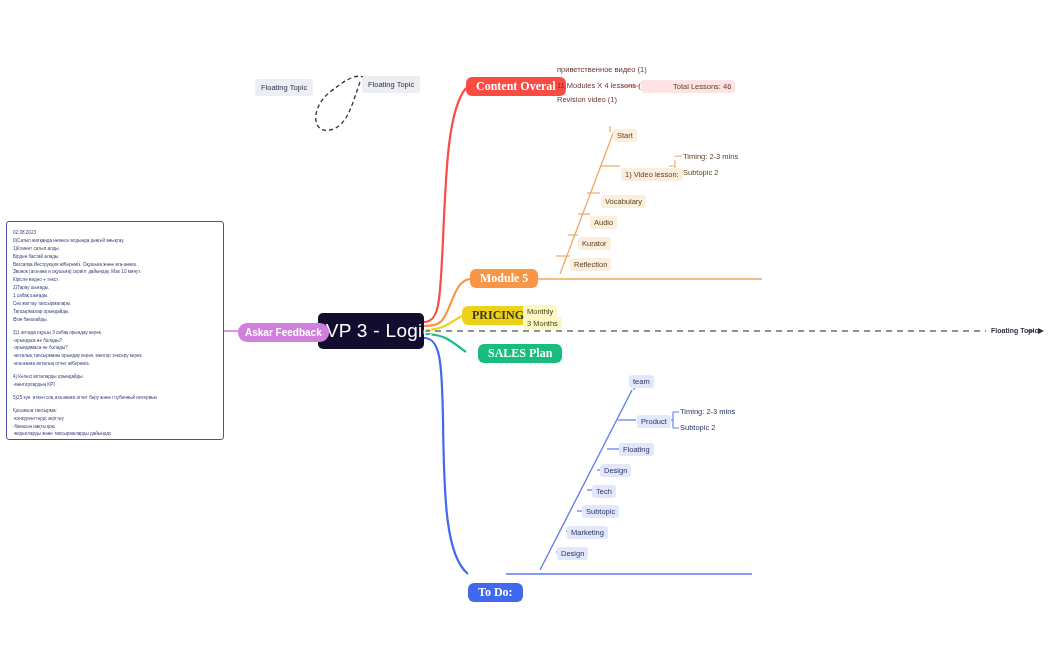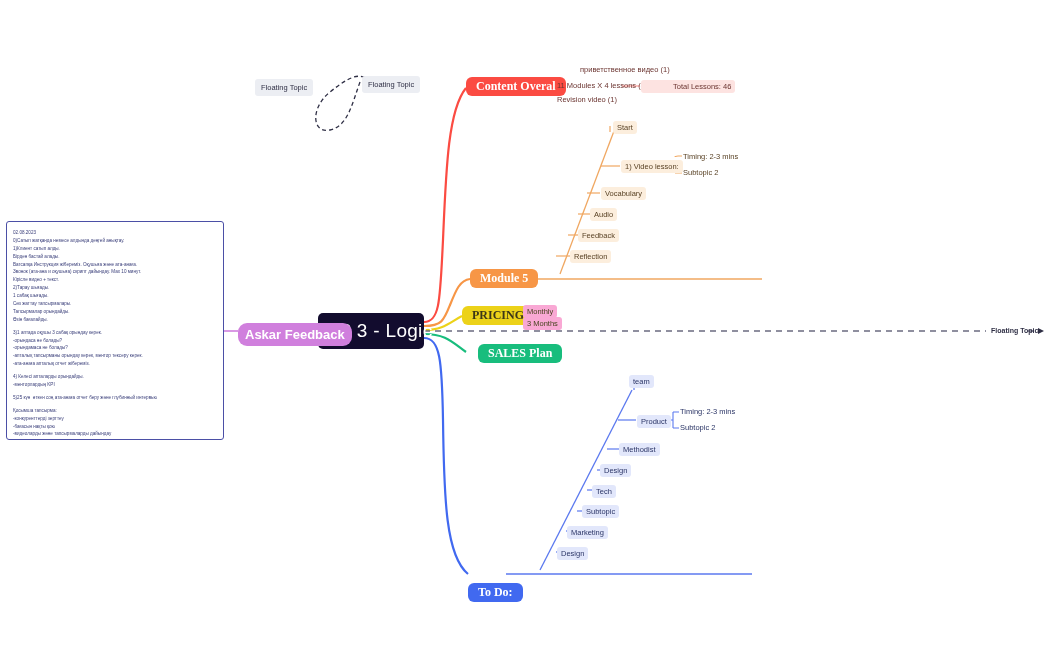--- a/index.html
+++ b/index.html
@@ -15,30 +15,30 @@
            display:flex;align-items:center;justify-content:center;}
 
   
   .main-pill{border-radius:6px;color:#fff;font-size:12px;font-weight:bold;
              padding:2px 10px;display:flex;align-items:center;justify-content:center;font-family:Liberation Serif, serif;}
   .c-content{background:#fb4b42;}
   .c-module{background:#f79646;}
   .c-pricing{background:#ecd219;color:#3c3618;}
   .c-sales{background:#18bd7d;}
   .c-todo{background:#4169f0;margin-top:18px;}
-  .c-askar{background:#d07fdd;color:#fff;font-size:13px;font-weight:bold;
+  .c-askar{background:#d07fdd;color:#fff;font-size:10px;font-weight:bold;
            border-radius:9px;padding:4px 7px;}
 
   
   .chip{font-size:7.5px;padding:2.5px 4px;border-radius:3px;line-height:1.1;
         display:flex;align-items:center;}
-  .chip-orange{background:#fceedd;color:#5a4326;}
+  .chip-orange{background:#fceedd;color:#5a4326;margin-top:8px;}
   .chip-red{background:#fde3e1;color:#6b3430;padding-left:32px;}
   .chip-blue{background:#e2e7fb;color:#2b3566;text-align:center;}
-  .chip-yellow{background:#f9a8d4;color:#4a4420;}
+  .chip-yellow{background:#fef9c3;color:#4a4420;}
   .plain{font-size:7.5px;color:#6b3430;line-height:1.1;background:transparent;}
   .plain-o{font-size:7.5px;color:#5a4326;line-height:1.1;background:transparent;}
   .plain-b{font-size:7.5px;color:#2b3566;line-height:1.1;background:transparent;}
 
   
   .float-topic{background:#eceef3;color:#2f2f45;font-size:7.5px;
                padding:4px 6px;border-radius:3px;}
   .float-right{background:transparent;color:#2f2f45;font-size:7px;font-weight:bold;}
 
   
@@ -105,47 +105,47 @@
     <path d="M305,87 l6,-2 l-3,5 z" fill="#2f2f45"></path>
 
     <path d="M224,331 L238,331" stroke="#d07fdd" stroke-width="1.6" fill="none"></path>
   </svg>
 
   <div class="node central" style="left:318px;top:313px;width:106px;height:36px;">MVP 3 - Logic</div>
 
   <div class="node c-askar" style="left:238px;top:323px;">Askar Feedback</div>
 
   <div class="node main-pill c-content" style="left:466px;top:77px;">Content Overal</div>
-  <div class="node plain" style="left:557px;top:66px;margin-left:23px;">приветственное видео (1)</div>
+  <div class="node plain" style="left:557px;top:66px;">приветственное видео (1)</div>
   <div class="node plain" style="left:557px;top:82px;">11 Modules X 4 lessons (44)</div>
   <div class="node chip chip-red" style="left:641px;top:80px;">Total Lessons: 46</div>
   <div class="node plain" style="left:557px;top:96px;">Revision video (1)</div>
 
   <div class="node main-pill c-module" style="left:470px;top:269px;">Module 5</div>
   <div class="node chip chip-orange" style="left:613px;top:121px;">Start</div>
   <div class="node chip chip-orange" style="left:621px;top:160px;">1) Video lesson:</div>
   <div class="node plain-o" style="left:683px;top:153px;">Timing: 2-3 mins</div>
   <div class="node plain-o" style="left:683px;top:169px;">Subtopic 2</div>
   <div class="node chip chip-orange" style="left:601px;top:187px;">Vocabulary</div>
   <div class="node chip chip-orange" style="left:590px;top:208px;">Audio</div>
-  <div class="node chip chip-orange" style="left:578px;top:229px;">Feedback</div>
+  <div class="node chip chip-orange" style="left:578px;top:229px;">Kurator</div>
   <div class="node chip chip-orange" style="left:570px;top:250px;">Reflection</div>
 
   <div class="node main-pill c-pricing" style="left:462px;top:306px;">PRICING</div>
   <div class="node chip chip-yellow" style="left:523px;top:305px;">Monthly</div>
   <div class="node chip chip-yellow" style="left:523px;top:317px;">3 Months</div>
 
   <div class="node main-pill c-sales" style="left:466px;top:344px;margin-left:12px;">SALES Plan</div>
 
   <div class="node main-pill c-todo" style="left:468px;top:565px;">To Do:</div>
   <div class="node chip chip-blue" style="left:629px;top:375px;">team</div>
   <div class="node chip chip-blue" style="left:637px;top:415px;">Product</div>
   <div class="node plain-b" style="left:680px;top:408px;">Timing: 2-3 mins</div>
   <div class="node plain-b" style="left:680px;top:424px;">Subtopic 2</div>
-  <div class="node chip chip-blue" style="left:619px;top:443px;">Methodist</div>
+  <div class="node chip chip-blue" style="left:619px;top:443px;">Floating</div>
   <div class="node chip chip-blue" style="left:600px;top:464px;">Design</div>
   <div class="node chip chip-blue" style="left:592px;top:485px;">Tech</div>
   <div class="node chip chip-blue" style="left:582px;top:505px;">Subtopic</div>
   <div class="node chip chip-blue" style="left:567px;top:526px;">Marketing</div>
   <div class="node chip chip-blue" style="left:557px;top:547px;">Design</div>
 
   <div class="node float-topic" style="left:255px;top:79px;">Floating Topic</div>
   <div class="node float-topic" style="left:362px;top:76px;">Floating Topic</div>
   <div class="node float-right" style="left:991px;top:327px;">Floating Topic</div>
 

